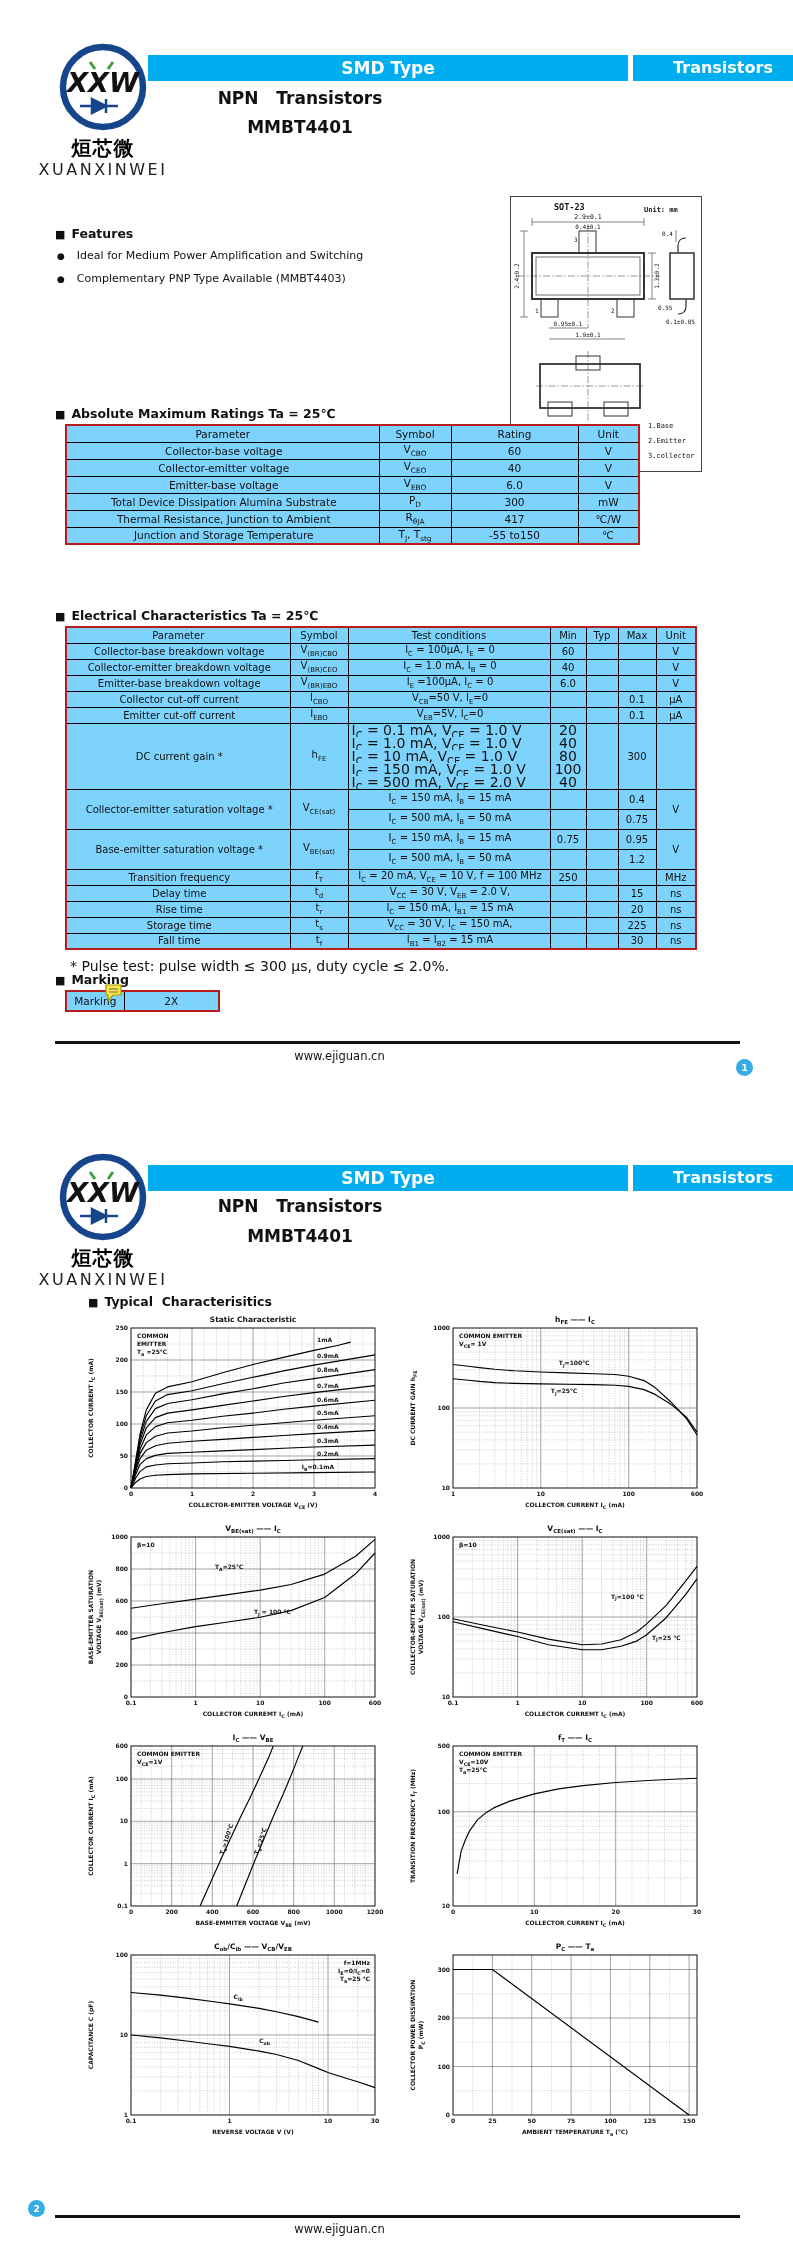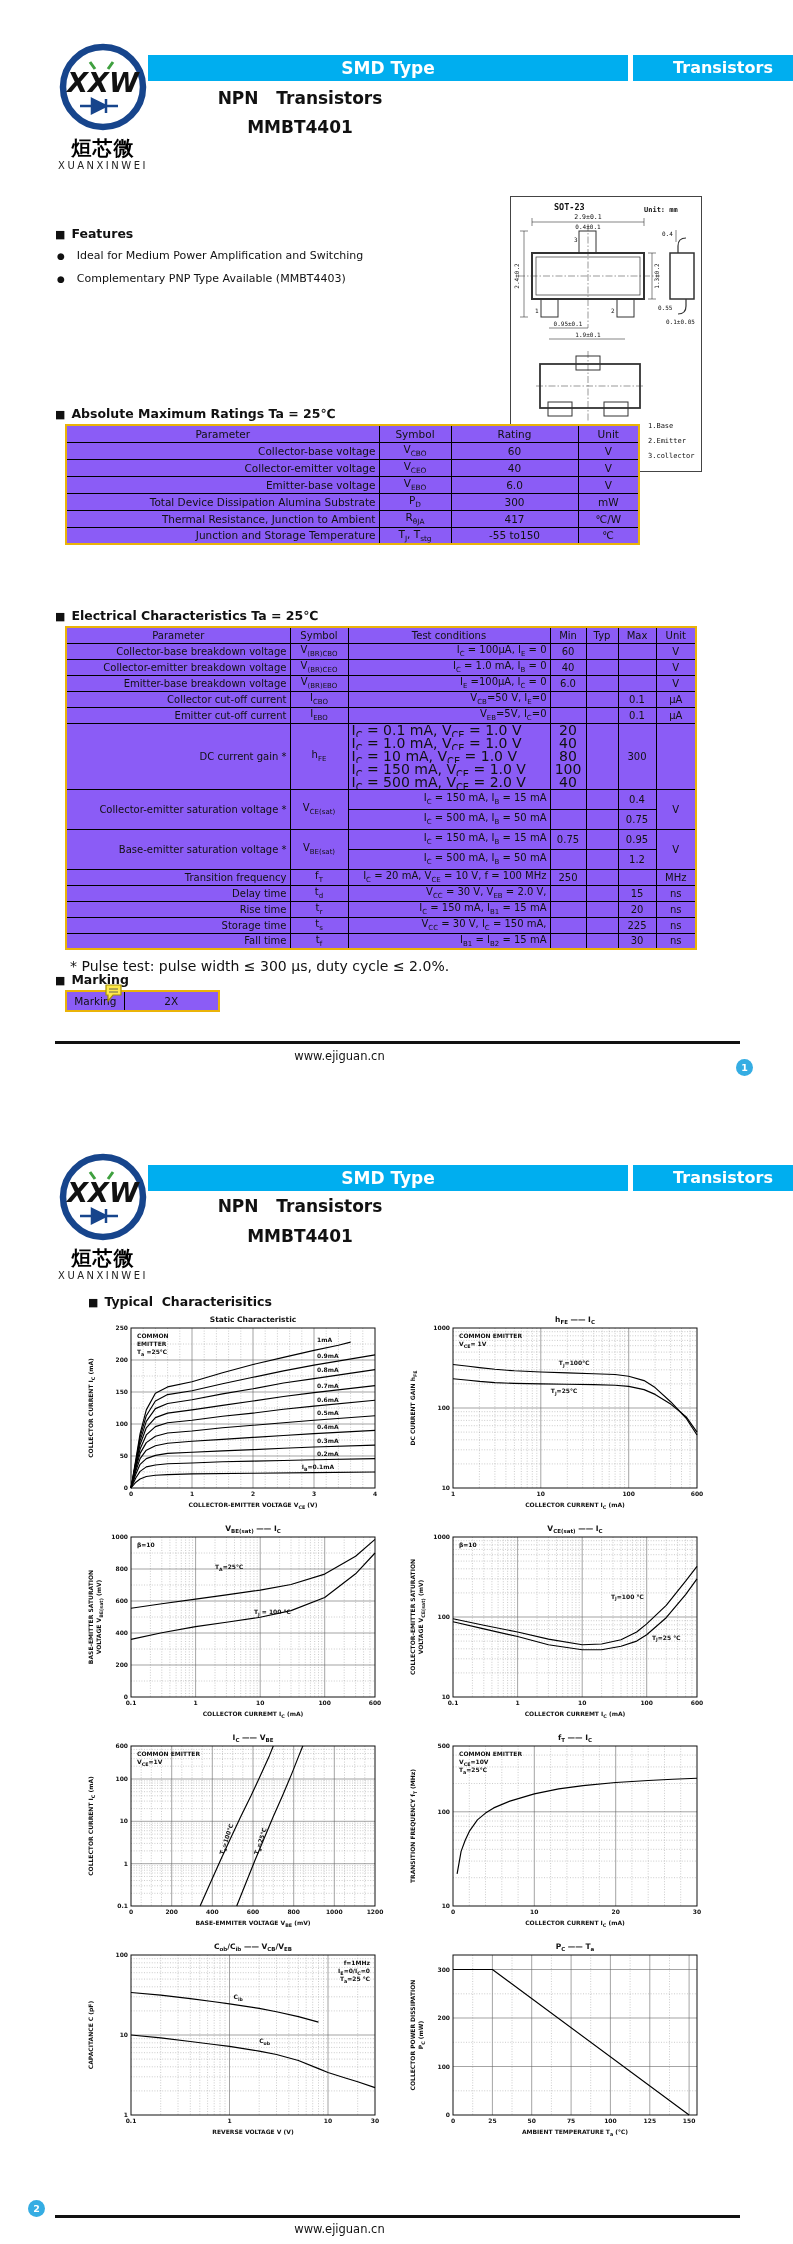--- a/index.html
+++ b/index.html
@@ -2,32 +2,32 @@
 <html><head>
 <meta charset="utf-8">
 <style>
 *{margin:0;padding:0;box-sizing:border-box}
 html,body{background:#9a9a9a}
 body{font-family:"DejaVu Sans","Liberation Sans",sans-serif;color:#111}
 #root{position:relative;width:793px;height:2244px;background:#fff;margin:0 auto;overflow:hidden}
 .abs{position:absolute}
 .logo{position:absolute;left:28px;width:150px;text-align:center}
 .logo .cn{font-size:20px;font-weight:bold;letter-spacing:1px;color:#000;line-height:1.05}
-.logo .en{font-size:10px;letter-spacing:2.5px;color:#222;margin-top:1px;font-weight:500}
+.logo .en{font-size:16px;letter-spacing:2.5px;color:#222;margin-top:1px;font-weight:500}
 .banner{position:absolute;height:26px;background:#00AEEF;color:#fff;font-weight:bold;text-align:center;line-height:26px}
 .b-main{left:148px;width:480px;font-size:17px}
 .b-right{left:633px;width:180px;font-size:16px}
 .doctitle{position:absolute;left:160px;width:280px;text-align:center;font-weight:bold;font-size:17px;white-space:pre}
 .sec{position:absolute;font-size:12.5px;font-weight:bold;white-space:pre}
 .sec .sq{font-size:11px;margin-right:6px}
 .feat{position:absolute;font-size:11px;white-space:pre}
 .feat .dot{font-size:9px;margin-right:12px}
-table.tbl{border-collapse:collapse;position:absolute;table-layout:fixed;background:#8b5cf6;border:2px solid #eab308}
+table.tbl{border-collapse:collapse;position:absolute;table-layout:fixed;background:#7dd3fc;border:2px solid #b91c1c}
 .tbl td{border:1px solid #000;font-size:10.5px;text-align:center;height:17px;padding:0 3px;overflow:hidden;vertical-align:middle}
-.tbl .l{text-align:right;padding-left:5px}
+.tbl .l{text-align:center;padding-left:5px}
 .elec td{font-size:10px;height:16px}
 .elec .sat td{height:20px}
 .cl{height:13px;line-height:13px;font-size:14px;white-space:nowrap;overflow:hidden;text-align:left}
 .cl.c{text-align:center}
 sub{font-size:70%}
 .note{position:absolute;font-size:14px}
 .chartgrid{position:absolute;left:85px;top:1313px;display:grid;grid-template-columns:306px 306px;grid-auto-rows:209px;column-gap:16px}
 .chart{width:302px;height:206px}
 svg text{fill:#111}
 .gM{stroke:#666;stroke-width:0.6}

